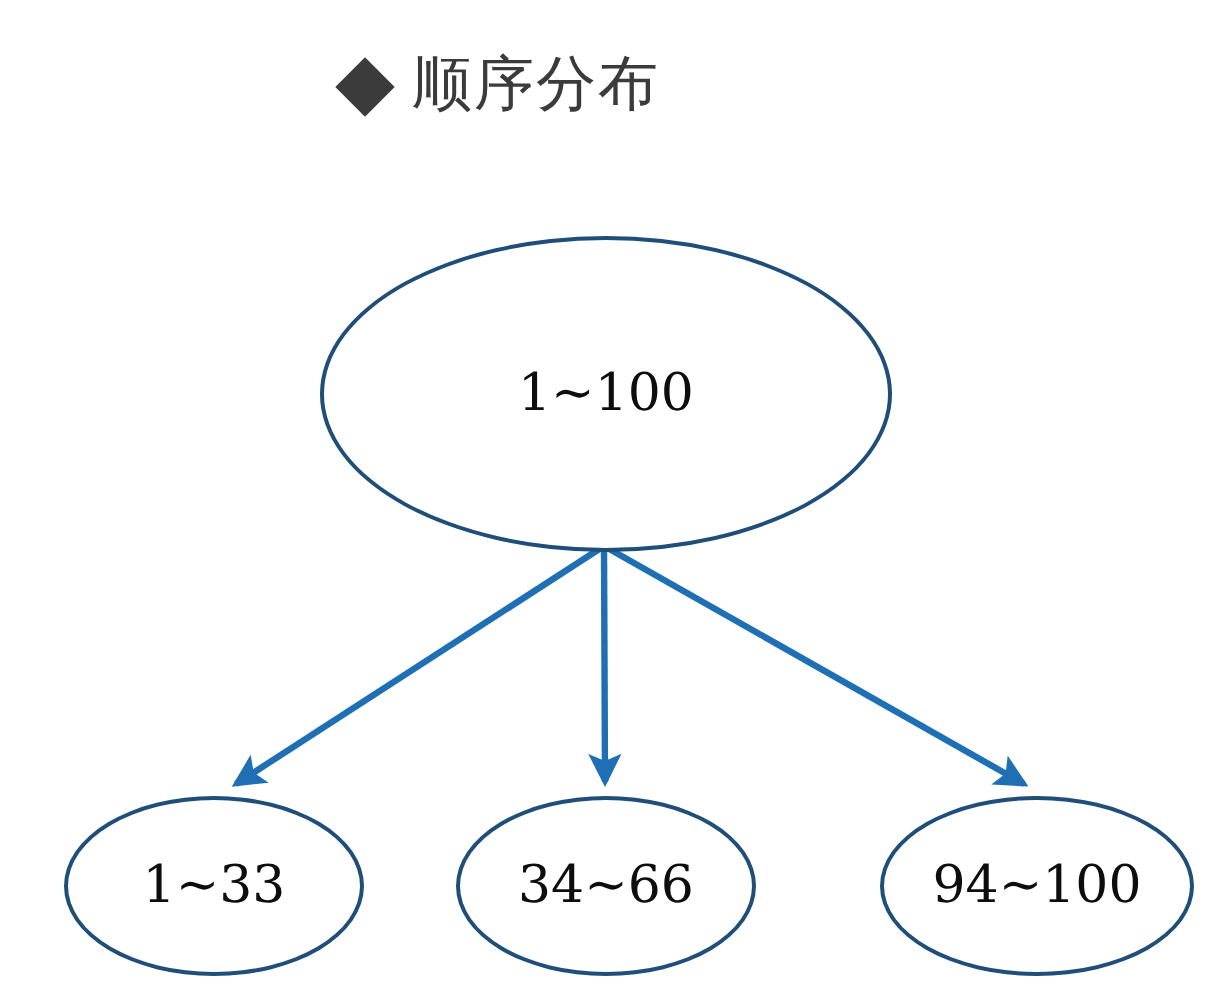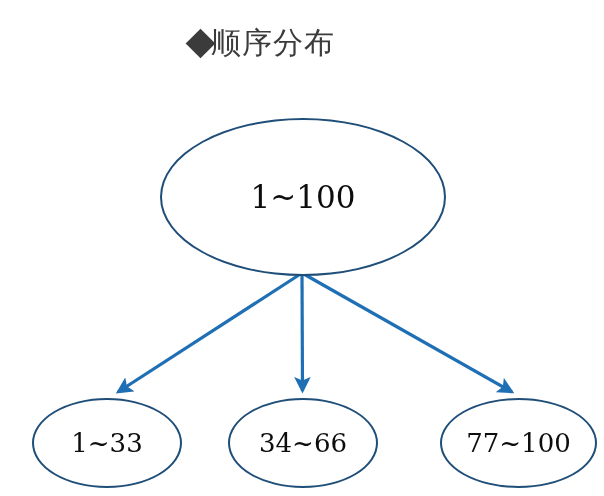--- a/index.html
+++ b/index.html
@@ -19,24 +19,25 @@
     position: absolute;
     left: 0; top: 0;
     width: 604px;
     height: 496px;
     background: #ffffff;
   }
 
   
   #title-row {
     position: absolute;
-    left: 190px;
+    left: 172px;
     top: 22px;
     display: flex;
     align-items: center;
+    gap: 13px;
     height: 42px;
   }
   #title-bullet {
     width: 21px;
     height: 21px;
     background: #3b3b3b;
     transform: rotate(45deg);
     flex: none;
   }
   #title-text {
@@ -74,21 +75,21 @@
     white-space: nowrap;
     letter-spacing: 0px;
   }
 
   #node-root {
     left: 160px;
     top: 118px;
     width: 286px;
     height: 158px;
   }
-  #node-root .node-label { font-size: 31px; }
+  #node-root .node-label { font-size: 26px; }
 
   #node-child-0 {
     left: 32px;
     top: 398px;
     width: 150px;
     height: 90px;
     justify-content: center;
   }
   #node-child-1 {
     left: 228px;
@@ -136,16 +137,16 @@
 
   <div class="node" id="node-child-0">
     <span class="node-label">1~33</span>
   </div>
 
   <div class="node" id="node-child-1">
     <span class="node-label">34~66</span>
   </div>
 
   <div class="node" id="node-child-2">
-    <span class="node-label">77~100</span>
+    <span class="node-label">94~100</span>
   </div>
 
 </div>
 
 </body></html>

